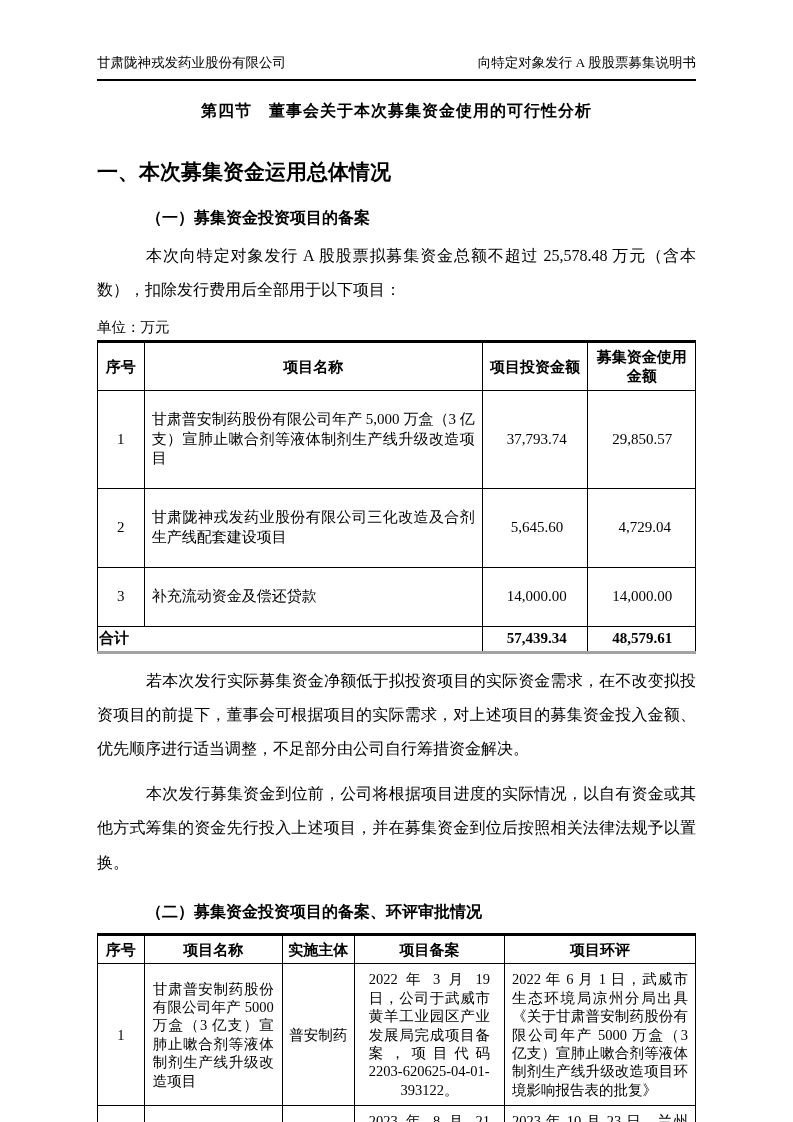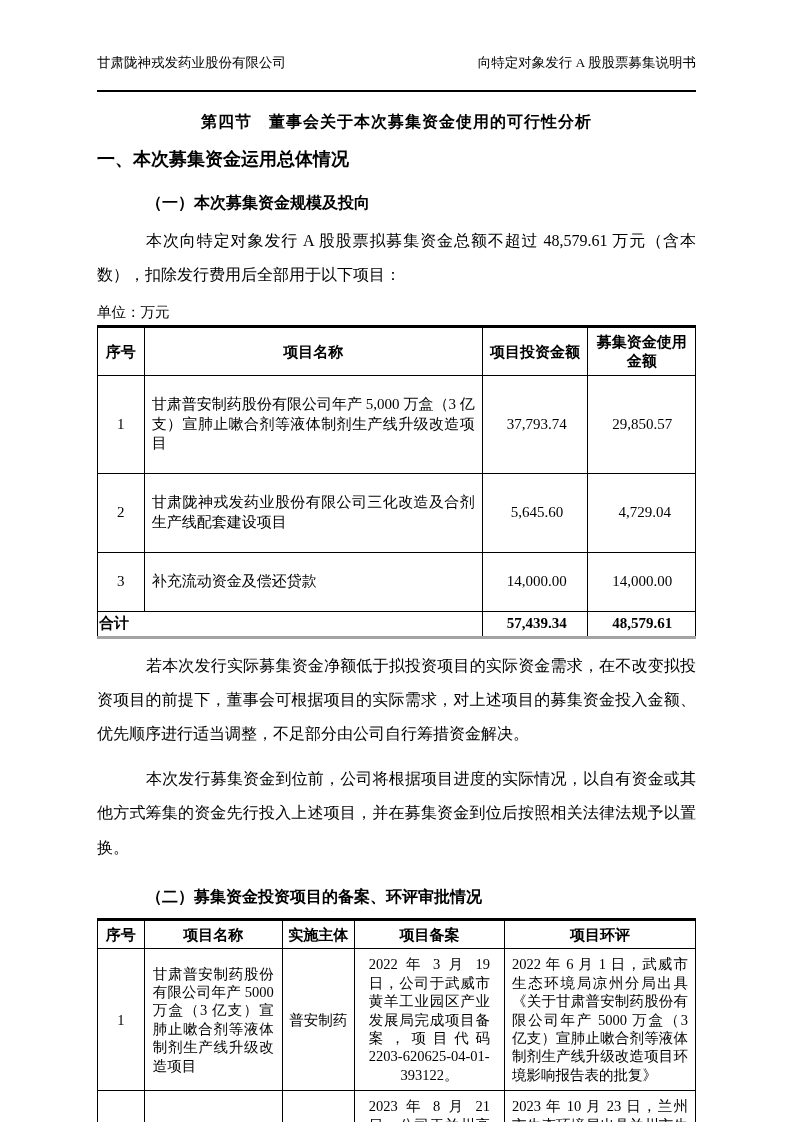--- a/index.html
+++ b/index.html
@@ -8,33 +8,33 @@
     width: 793px; height: 1122px;
     background: #ffffff; color: #000;
     font-family: "Liberation Serif", "DejaVu Serif", serif;
     overflow: hidden;
   }
   .page { width: 793px; height: 1122px; padding: 54px 97px 0 97px; }
 
   
   .doc-header {
     display: flex; justify-content: space-between; align-items: flex-end;
-    font-size: 13.5px; padding-bottom: 18px; border-bottom: 2px solid #000;
+    font-size: 13.5px; padding-bottom: 7px; border-bottom: 2px solid #000;
   }
 
   
   .doc-title {
     margin-top: 20px; text-align: center;
     font-family: "Liberation Sans", "DejaVu Sans", sans-serif;
     font-weight: bold; font-size: 16px; letter-spacing: 1px;
   }
   .h1 {
-    margin-top: 14px;
+    margin-top: 36px;
     font-family: "Liberation Sans", "DejaVu Sans", sans-serif;
-    font-weight: bold; font-size: 18px;
+    font-weight: bold; font-size: 21px;
   }
   .h2 {
     margin-top: 22px; margin-left: 49px;
     font-family: "Liberation Sans", "DejaVu Sans", sans-serif;
     font-weight: bold; font-size: 16px;
   }
 
   .para {
     margin-top: 10px; font-size: 16px; line-height: 2.15;
     text-align: justify; text-indent: 49px;
@@ -82,23 +82,23 @@
 
   <div class="doc-header">
     <span>甘肃陇神戎发药业股份有限公司</span>
     <span>向特定对象发行 A 股股票募集说明书</span>
   </div>
 
   <div class="doc-title">第四节　董事会关于本次募集资金使用的可行性分析</div>
 
   <div class="h1">一、本次募集资金运用总体情况</div>
 
-  <div class="h2">（一）本次募集资金规模及投向</div>
+  <div class="h2">（一）募集资金投资项目的备案</div>
 
-  <div class="para">本次向特定对象发行 A 股股票拟募集资金总额不超过 48,579.61 万元（含本数），扣除发行费用后全部用于以下项目：</div>
+  <div class="para">本次向特定对象发行 A 股股票拟募集资金总额不超过 25,578.48 万元（含本数），扣除发行费用后全部用于以下项目：</div>
 
   <div class="unit-note">单位：万元</div>
 
   <table class="t1">
     <colgroup>
         <col style="width:46px">
         <col style="width:333px">
         <col style="width:104px">
         <col style="width:106px">
       </colgroup>

